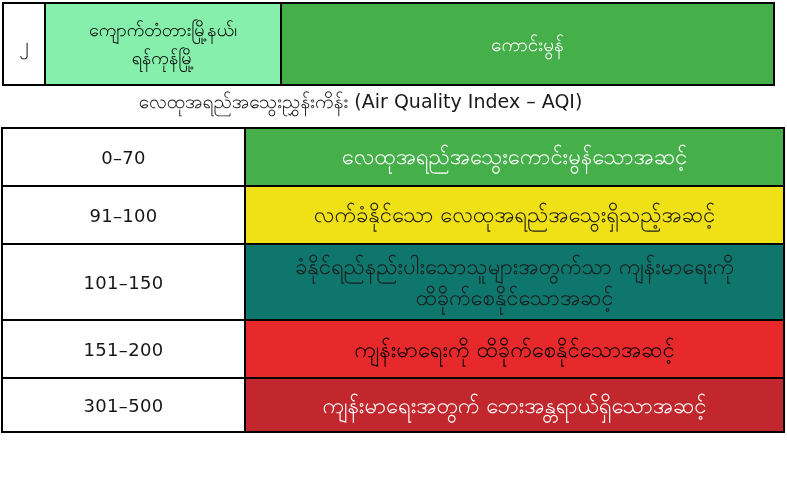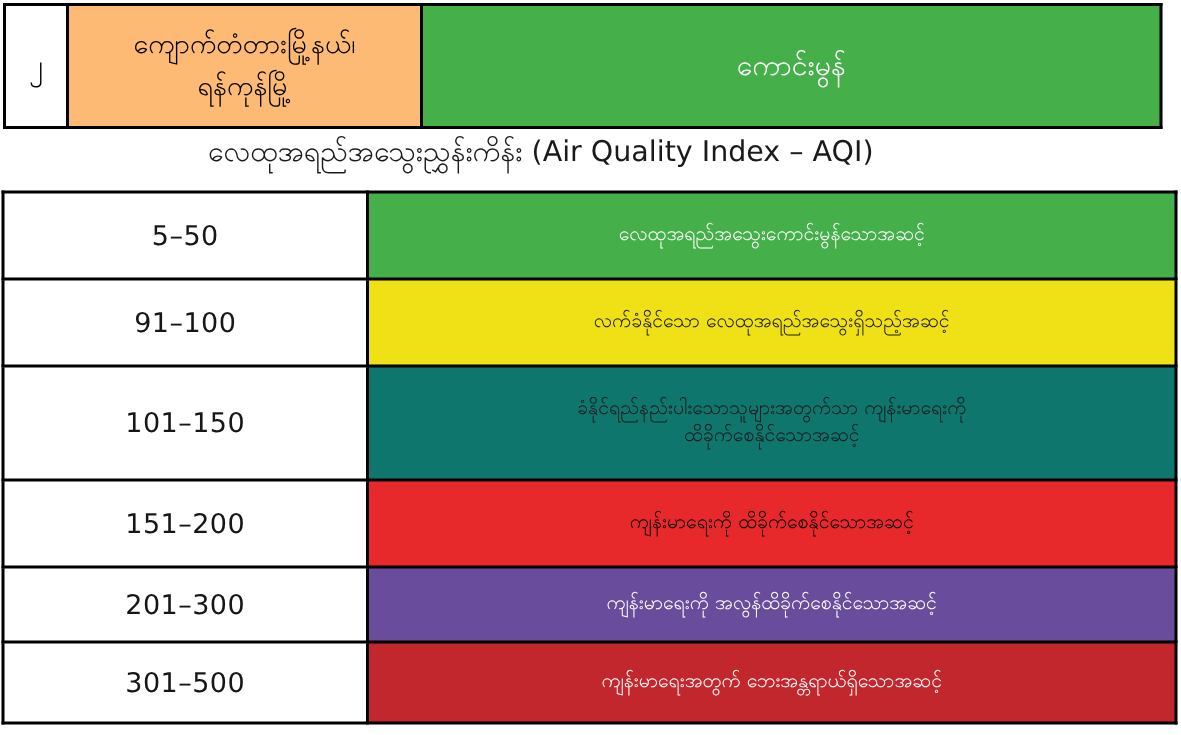--- a/index.html
+++ b/index.html
@@ -36,21 +36,21 @@
   .top-cell-index {
     width: 40px;
     font-size: 19px;
     line-height: 1.2;
     background: #ffffff;
   }
   .top-cell-name {
     width: 218px;
     font-size: 18px;
     line-height: 1.55;
-    background: #fdba74;
+    background: #86efac;
     padding: 2px 8px !important;
   }
   .top-cell-status {
     background: #45AF49;
     color: #ffffff;
     font-size: 19px;
     line-height: 1.3;
   }
 
   
@@ -83,21 +83,21 @@
   }
   .aqi-range {
     width: 241px;
     background: #ffffff;
     color: #161616;
     font-size: 18px;
     font-weight: 500;
     letter-spacing: 0.3px;
   }
   .aqi-desc {
-    font-size: 13px;
+    font-size: 22px;
     line-height: 1.42;
     padding: 6px 12px !important;
   }
 
   .r-h1 { height: 58px; }
   .r-h2 { height: 58px; }
   .r-h3 { height: 76px; }
   .r-h4 { height: 58px; }
   .r-h5 { height: 50px; }
   .r-h6 { height: 54px; }
@@ -116,40 +116,36 @@
       <td class="top-cell-status" style="background-color: rgb(69, 175, 73);">ကောင်းမွန်</td>
     </tr>
   </tbody>
 </table>
 
 <div class="aqi-title">လေထုအရည်အသွေးညွှန်းကိန်း (Air Quality Index – AQI)</div>
 
 <table class="aqi-table">
   <tbody>
     <tr class="r-h1">
-      <td class="aqi-range">5–50</td>
+      <td class="aqi-range">0–70</td>
       <td class="aqi-desc" style="background-color: rgb(69, 175, 73); color: rgb(255, 255, 255);">လေထုအရည်အသွေးကောင်းမွန်သောအဆင့်</td>
     </tr>
     <tr class="r-h2">
       <td class="aqi-range">91–100</td>
       <td class="aqi-desc" style="background-color: rgb(239, 225, 22); color: rgb(26, 26, 26);">လက်ခံနိုင်သော လေထုအရည်အသွေးရှိသည့်အဆင့်</td>
     </tr>
     <tr class="r-h3">
       <td class="aqi-range">101–150</td>
       <td class="aqi-desc" style="background-color: #0f766e; color: rgb(26, 26, 26);">
         <div>ခံနိုင်ရည်နည်းပါးသောသူများအတွက်သာ ကျန်းမာရေးကို</div>
         <div>ထိခိုက်စေနိုင်သောအဆင့်</div>
       </td>
     </tr>
     <tr class="r-h4">
       <td class="aqi-range">151–200</td>
       <td class="aqi-desc" style="background-color: rgb(232, 41, 43); color: #000000;">ကျန်းမာရေးကို ထိခိုက်စေနိုင်သောအဆင့်</td>
     </tr>
-    <tr class="r-h5">
-      <td class="aqi-range">201–300</td>
-      <td class="aqi-desc" style="background-color: rgb(106, 76, 156); color: rgb(255, 255, 255);">ကျန်းမာရေးကို အလွန်ထိခိုက်စေနိုင်သောအဆင့်</td>
-    </tr>
     <tr class="r-h6">
       <td class="aqi-range">301–500</td>
       <td class="aqi-desc" style="background-color: rgb(193, 39, 45); color: rgb(255, 255, 255);">ကျန်းမာရေးအတွက် ဘေးအန္တရာယ်ရှိသောအဆင့်</td>
     </tr>
   </tbody>
 </table>
 
 </body></html>

